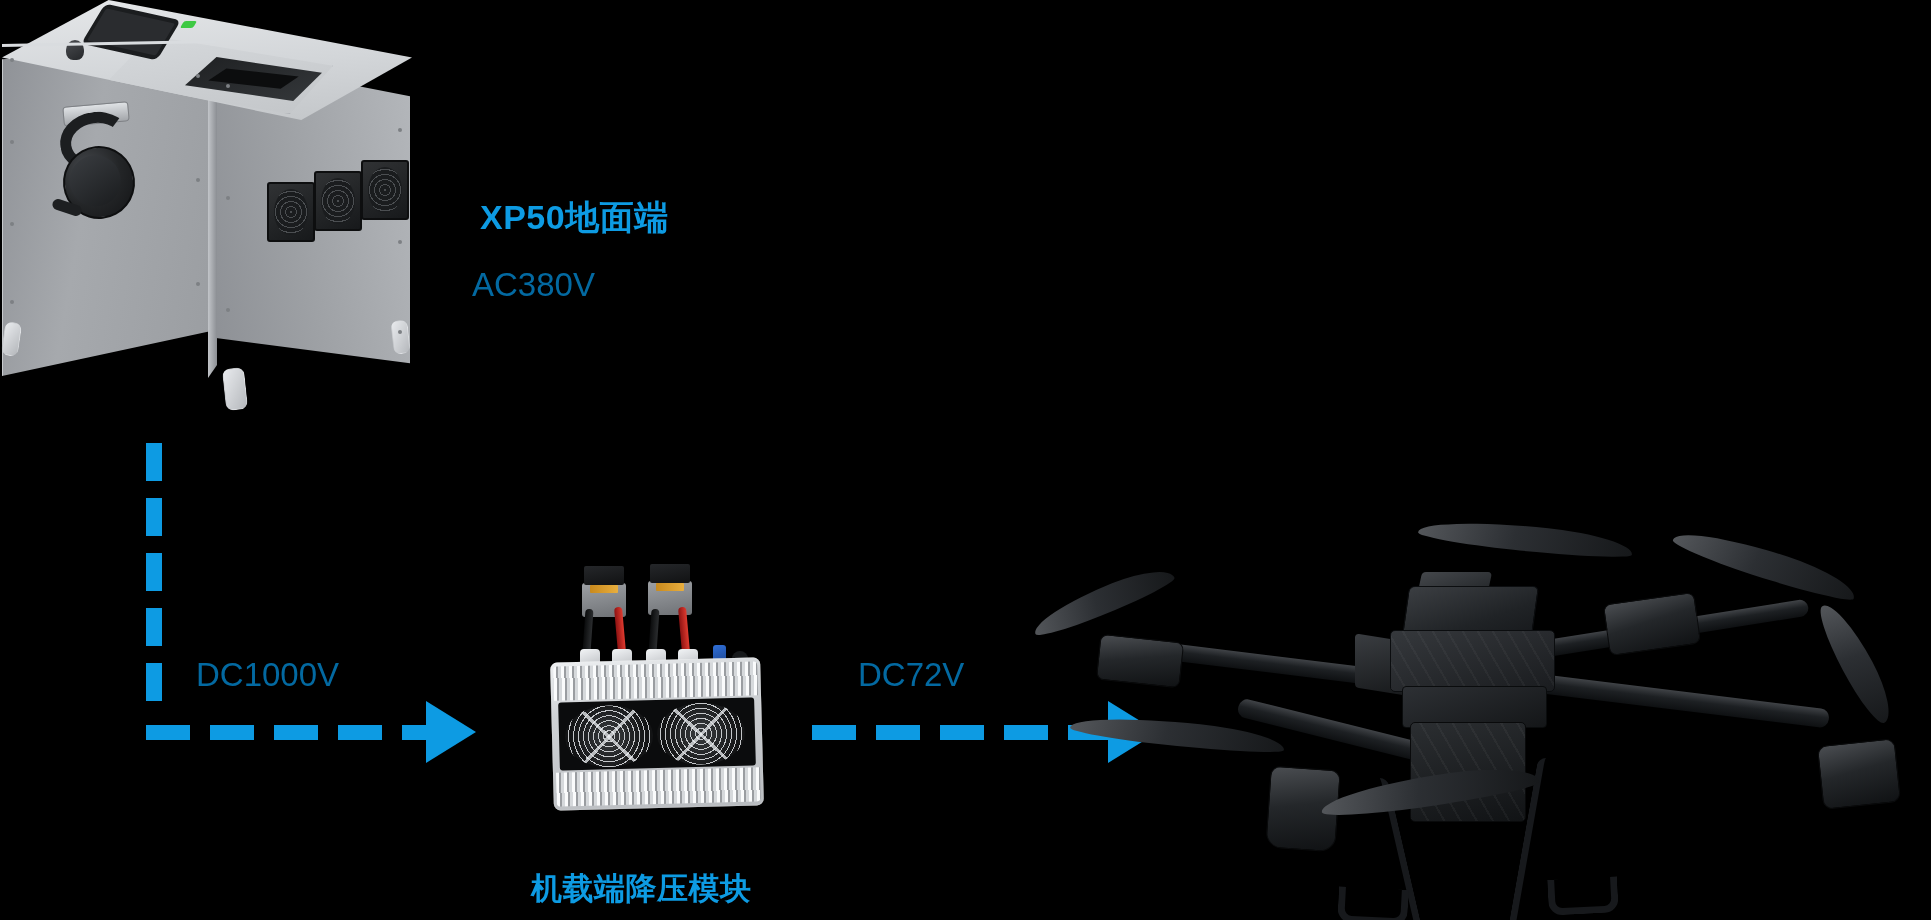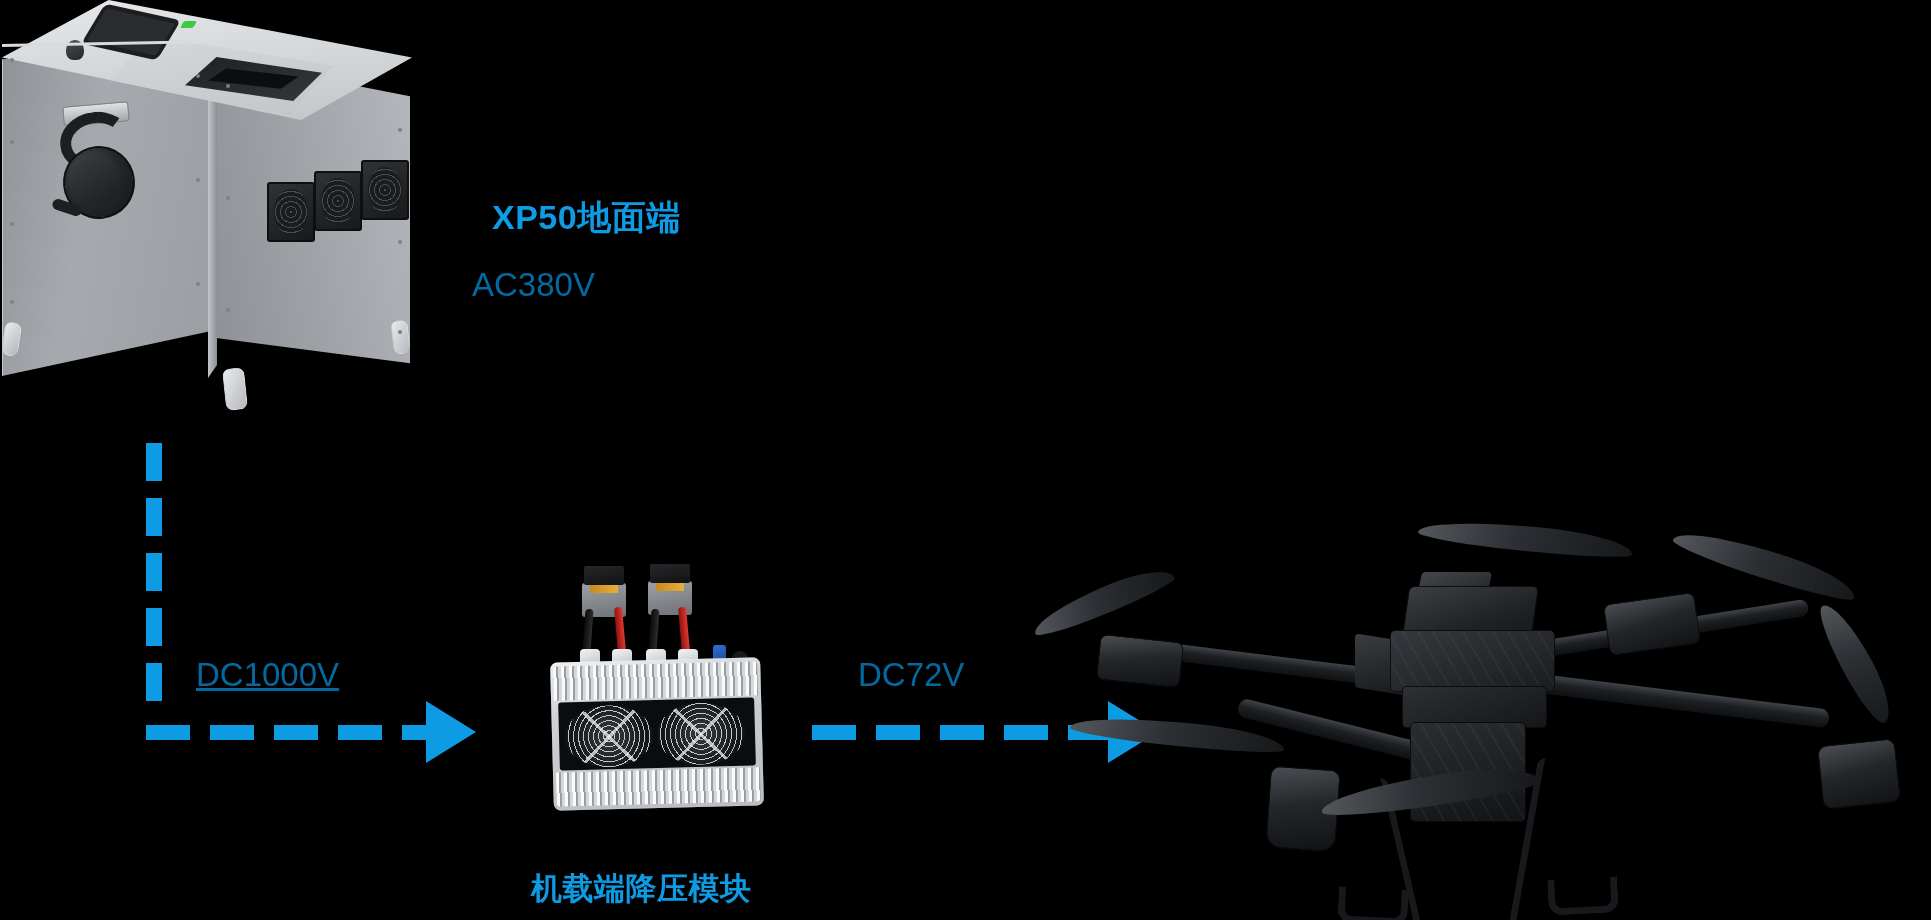--- a/index.html
+++ b/index.html
@@ -10,23 +10,23 @@
     font-family:"Liberation Sans","DejaVu Sans",sans-serif;
     background:#000; color:#fff;
   }
   .stage { position:absolute; inset:0; }
 
   
   .label { position:absolute; white-space:nowrap; line-height:1; }
   .label-blue { color:#0D9BE3; font-weight:bold; }
   .label-white { color:#0369a1; font-weight:400; }
 
-  #gs-title  { left:492px; top:200px;  font-size:34px; letter-spacing:.5px; }
+  #gs-title  { left:480px; top:200px;  font-size:34px; letter-spacing:.5px; }
   #gs-sub    { left:472px; top:268px;  font-size:33px; }
-  #dc1000    { left:196px; top:658px;  font-size:33px;text-decoration:underline; }
+  #dc1000    { left:196px; top:658px;  font-size:33px; }
   #dc72      { left:858px; top:658px;  font-size:33px; }
   #mod-title { left:531px; top:873px;  font-size:31px; letter-spacing:.5px; }
 
   
   .vdash {
     position:absolute; left:146px; top:443px; width:16px; height:272px;
     background:repeating-linear-gradient(to bottom,
       #0D9BE3 0px, #0D9BE3 38px, transparent 38px, transparent 55px);
   }
   .arrow { position:absolute; height:62px; }

